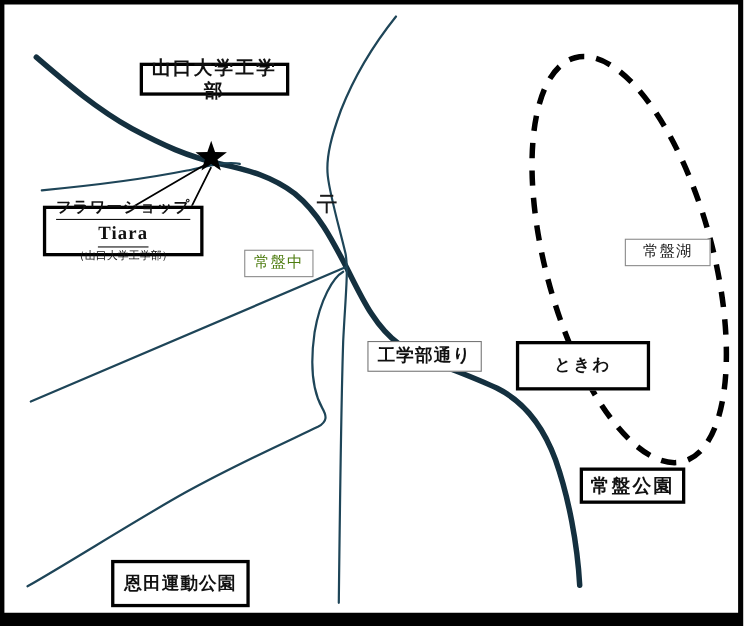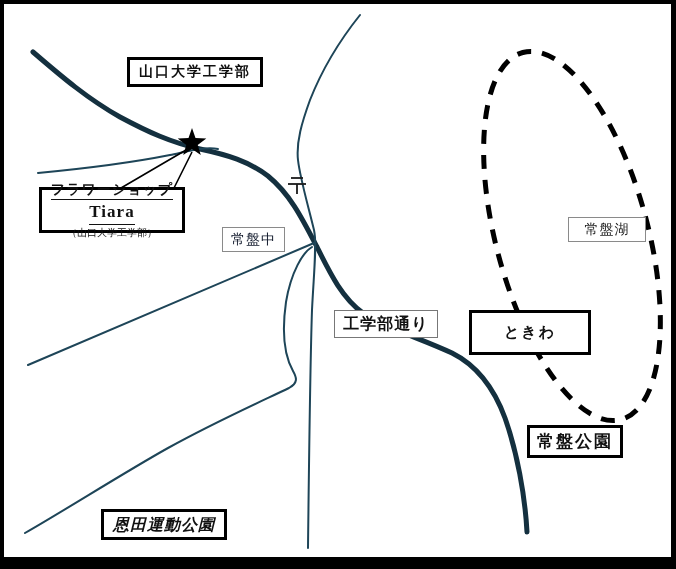--- a/index.html
+++ b/index.html
@@ -17,31 +17,31 @@
     position:absolute;z-index:3;background:#ffffff;color:#111;
     display:flex;align-items:center;justify-content:center;text-align:center;
     box-sizing:border-box;line-height:1.25;
   }
   .box.strong{border:3px solid #000;font-weight:bold;}
   .box.light{border:1px solid #8a8a8a;}
   .u{border-bottom:1.5px solid #111;padding-bottom:1px;display:inline-block;}
   .stack{display:flex;flex-direction:column;align-items:center;gap:1px;}
 
   
-  #yamaguchi-box{left:127px;top:57px;width:136px;height:30px;font-size:14px;letter-spacing:2px;text-align:center;}
+  #yamaguchi-box{left:127px;top:57px;width:136px;height:30px;font-size:17px;letter-spacing:2px;text-align:center;}
   #ube-box{left:207px;top:97px;width:85px;height:25px;font-size:15px;letter-spacing:2px;color:#222;}
   #flower-box{left:39px;top:187px;width:146px;height:46px;}
   #flower-box .l1{font-size:14px;font-weight:bold;letter-spacing:1px;}
   #flower-box .l2{font-size:17px;font-weight:bold;letter-spacing:1px;}
   #flower-box .l3{font-size:10px;font-weight:normal;margin-top:1px;}
-  #tokiwachu-box{left:222px;top:227px;width:63px;height:25px;font-size:14px;letter-spacing:1px;color:#0f172a;}
+  #tokiwachu-box{left:222px;top:227px;width:63px;height:25px;font-size:14px;letter-spacing:1px;color:#4d7c0f;}
   #kogakubu-box{left:334px;top:310px;width:104px;height:28px;font-size:16px;font-weight:bold;letter-spacing:1px;border-width:1.5px;border-color:#777;}
   #museum-box{left:453px;top:310px;width:122px;height:45px;font-size:15px;letter-spacing:2px;margin-left:16px;}
   #park-box{left:527px;top:425px;width:96px;height:33px;font-size:17px;letter-spacing:2px;}
-  #onda-box{left:101px;top:509px;width:126px;height:31px;font-size:16px;letter-spacing:1px;font-style:italic;}
+  #onda-box{left:101px;top:509px;width:126px;height:43px;font-size:16px;letter-spacing:1px;}
   #lake-box{left:568px;top:217px;width:78px;height:25px;font-size:14px;letter-spacing:1px;color:#222;}
 </style>
 </head>
 <body>
 
 <div id="stage">
 
   <svg id="roads" width="676" height="569" viewBox="0 0 676 569">
 
     <path d="M 33 52 C 62 77, 88 99, 120 117 C 148 132, 170 142, 200 149 C 228 155, 248 161, 268 176 C 290 194, 302 218, 317 247 C 330 273, 342 298, 363 313 C 385 328, 420 338, 452 353 C 478 366, 494 388, 505 418 C 517 452, 525 495, 527 532" fill="none" stroke-width="5" stroke-linecap="round" stroke="#14303f"></path>

